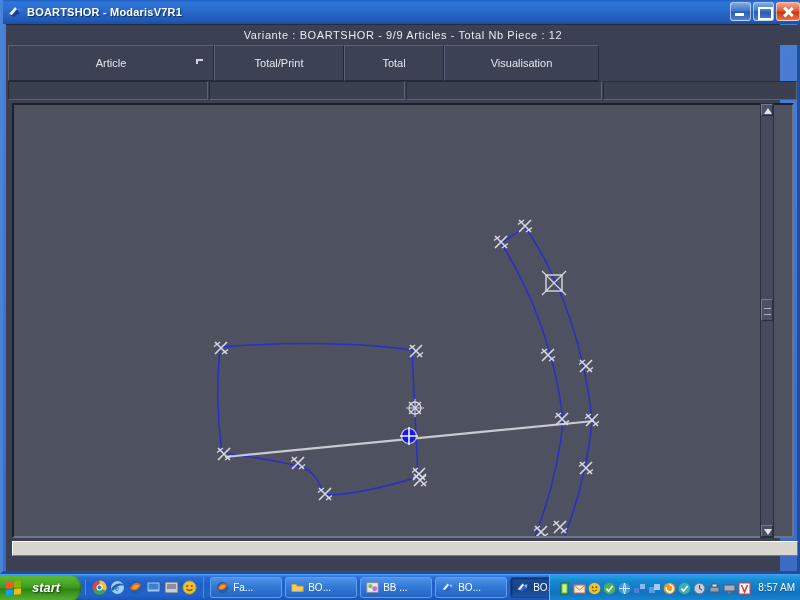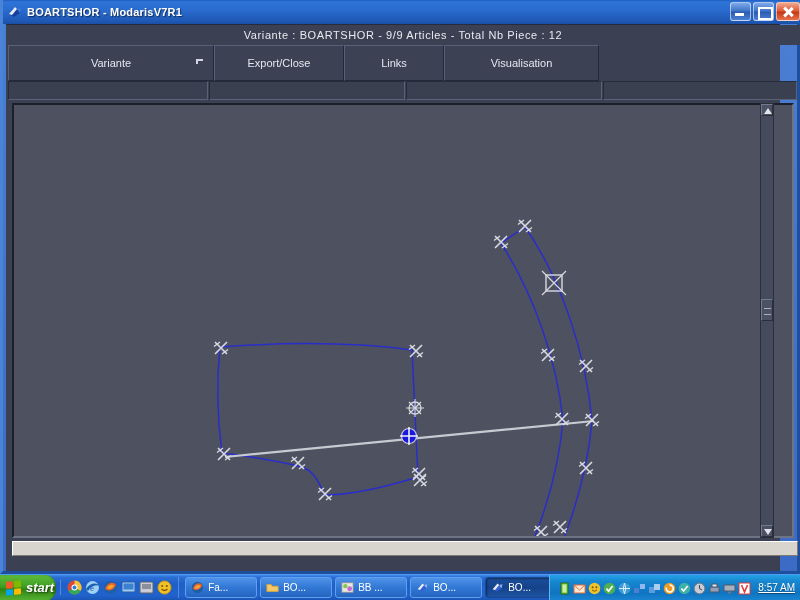--- a/index.html
+++ b/index.html
@@ -262,26 +262,26 @@
     left: 0; bottom: 0;
     width: 800px; height: 26px;
     background: linear-gradient(to bottom,
       #3f8bea 0%, #2b6fd6 8%, #1e5fc8 36%, #2163cc 80%, #1b55b8 100%);
     border-top: 1px solid #4f9bf4;
     display: flex;
     align-items: center;
   }
   .start-btn {
     height: 26px;
-    padding: 0 2px 0 6px;
+    padding: 0 21px 0 6px;
     background: linear-gradient(to bottom, #5fbd3c 0%, #3f9e22 45%, #2f8414 55%, #57b534 100%);
     border-radius: 0 11px 11px 0;
     display: flex;
     align-items: center;
-    gap: 5px;
+    gap: 11px;
     cursor: default;
     box-shadow: inset -1px 0 2px rgba(0,0,0,0.25);
   }
   .start-label {
     color: #fff;
     font-size: 13px;
     font-style: italic;
     font-weight: bold;
     text-shadow: 1px 1px 2px rgba(0,0,0,0.6);
   }
@@ -357,21 +357,20 @@
     width: 13px; height: 13px;
     border-radius: 2px;
     cursor: default;
   }
   .clock {
     color: #fff;
     font-size: 10px;
     margin-left: 5px;
     white-space: nowrap;
     text-shadow: 0 1px 1px rgba(0,0,0,0.35);
-    text-decoration: underline;
   }
 </style>
 </head>
 <body>
 
 <div id="app">
 
   <div class="window">
 
     <div class="titlebar">
@@ -392,28 +391,28 @@
     </div>
 
     <div class="client">
 
       <div class="variant-strip">
         <span class="variant-text">Variante  :  BOARTSHOR  -  9/9  Articles  -  Total Nb Piece  :  12</span>
       </div>
 
       <div class="menubar">
         <div class="menu-item" style="width:206px">
-          <span>Variante</span>
+          <span>Article</span>
           <span class="menu-arrow"></span>
         </div>
         <div class="menu-item" style="width:130px">
-          <span>Export/Close</span>
+          <span>Total/Print</span>
         </div>
         <div class="menu-item" style="width:100px">
-          <span>Links</span>
+          <span>Total</span>
         </div>
         <div class="menu-item" style="width:155px">
           <span>Visualisation</span>
         </div>
 
       </div>
 
       <div class="toolbar2">
         <div class="tb-panel" style="width:200px"></div>
         <div class="tb-panel" style="width:196px"></div>

